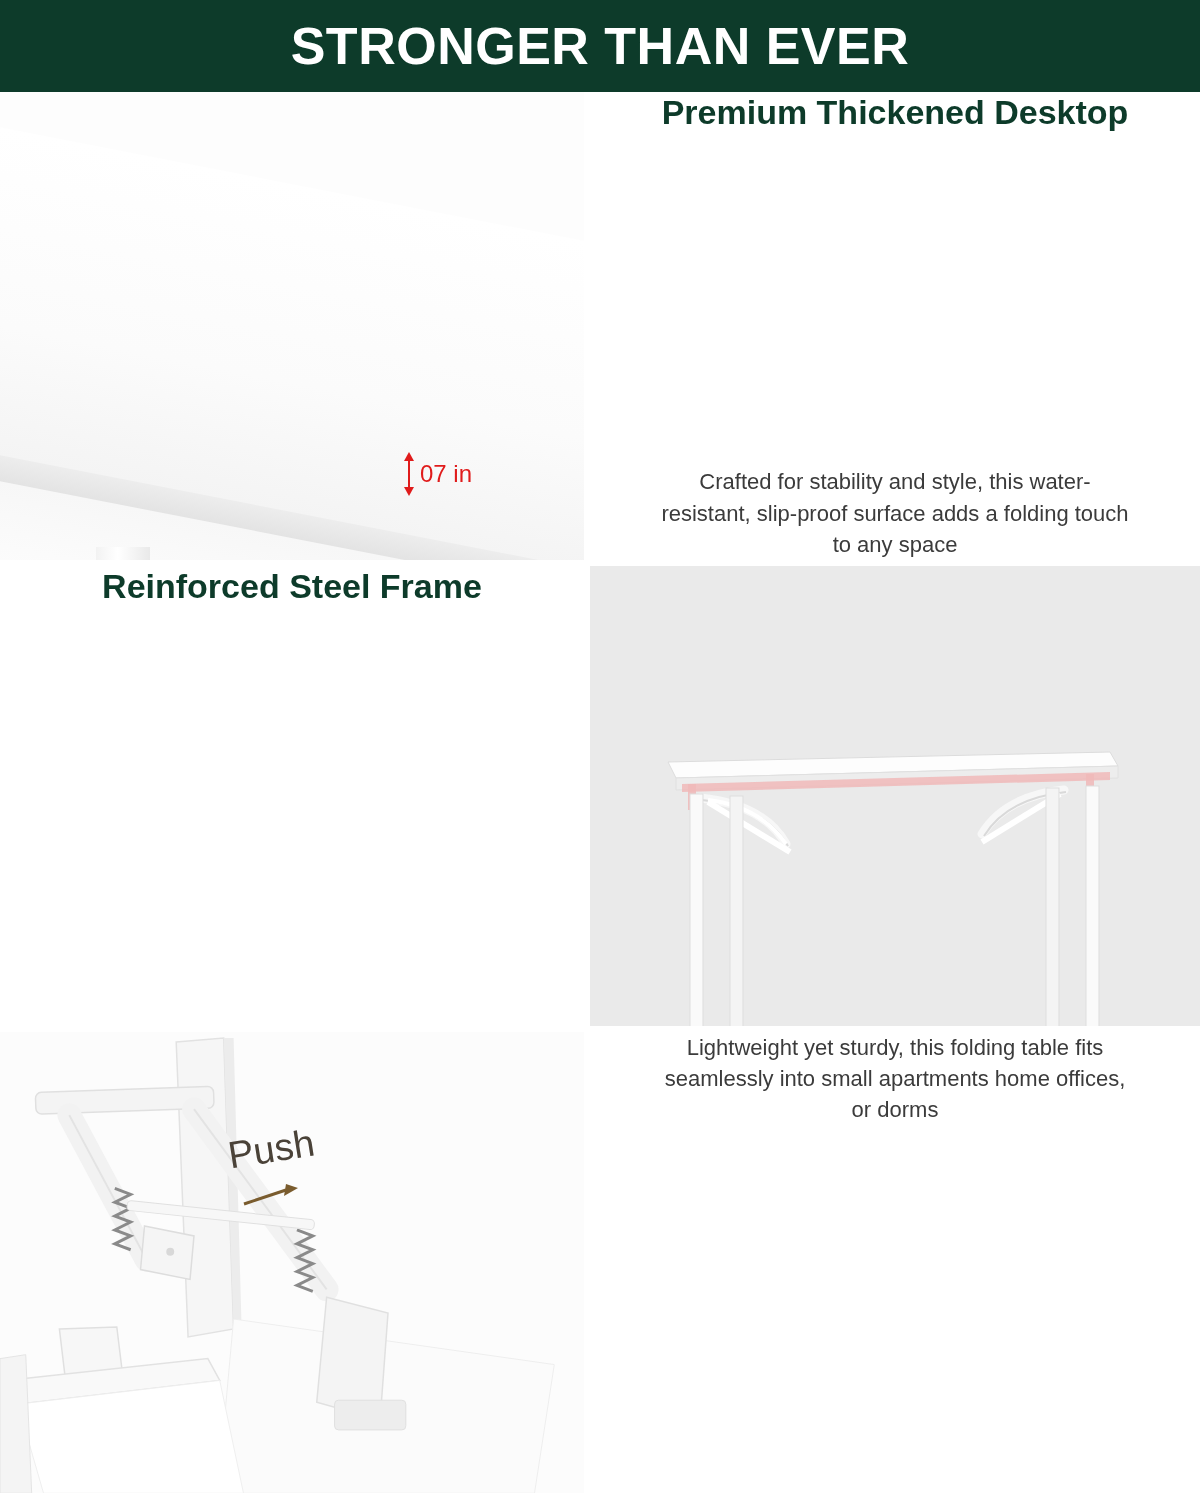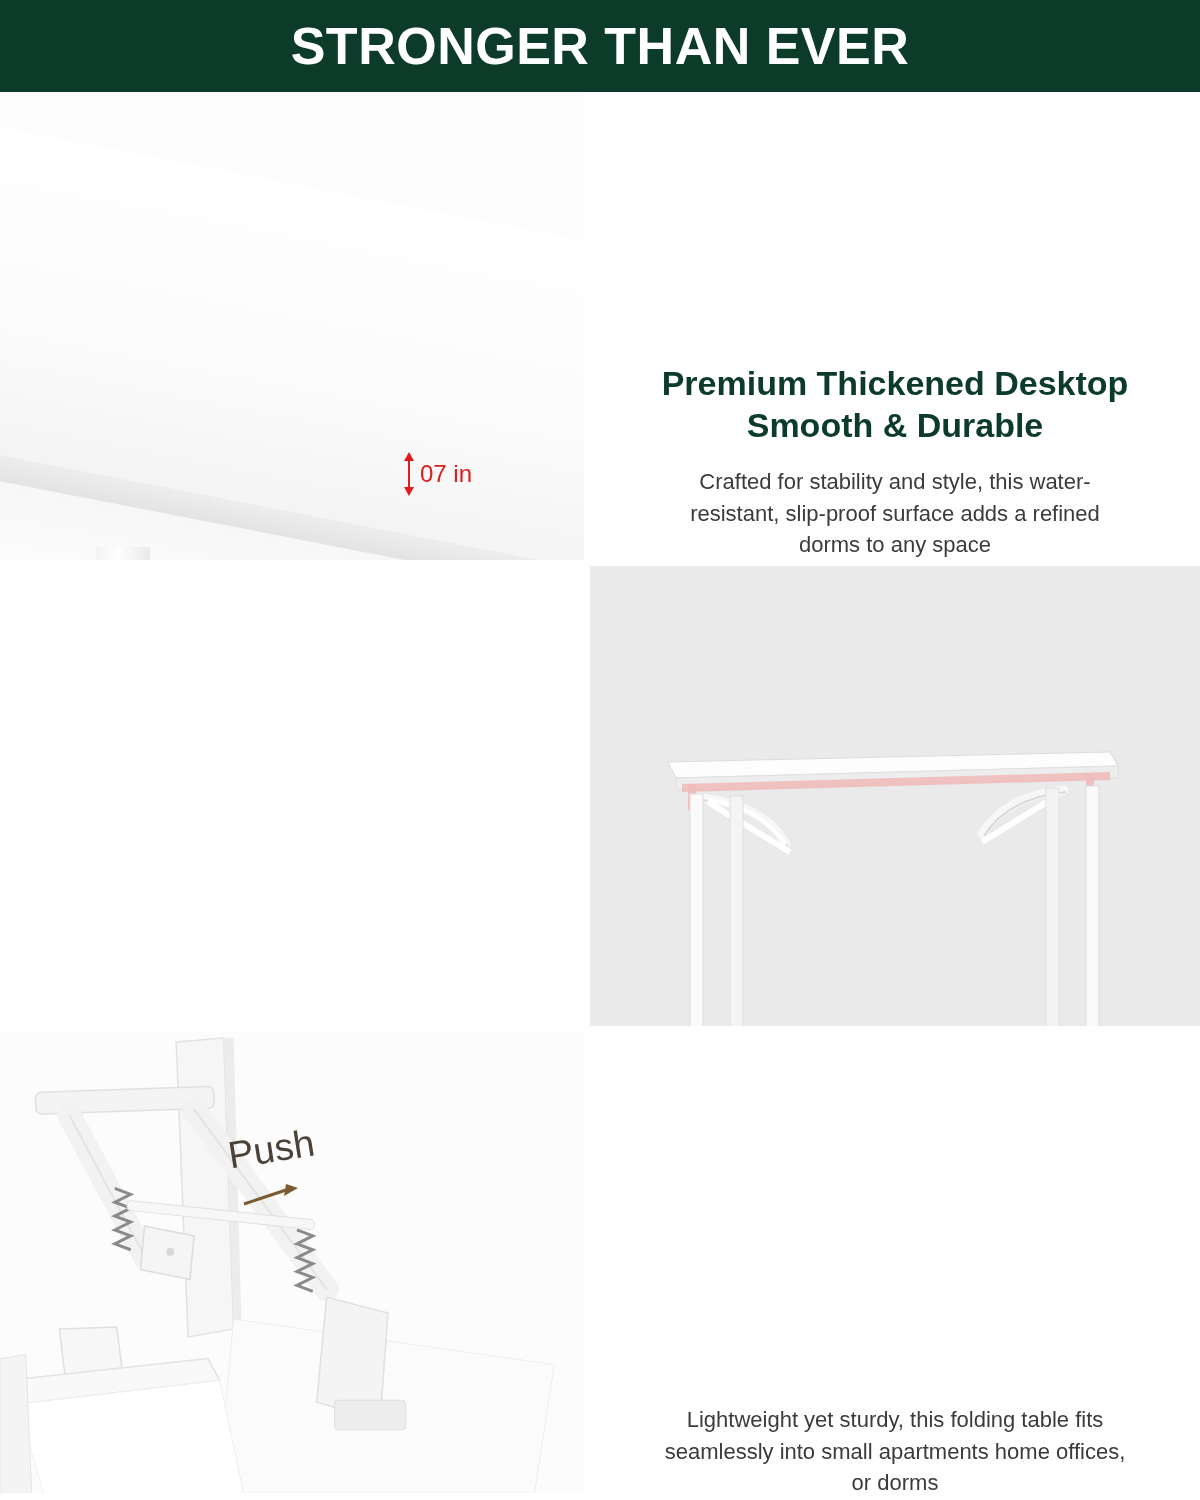--- a/index.html
+++ b/index.html
@@ -54,21 +54,21 @@
   .cell.gray  { background: #eaeaea; }
 
   
   .gutter-right { border-right: 6px solid #ffffff; }
   .gutter-bottom { border-bottom: 6px solid #ffffff; }
 
   
   .textblock {
     display: flex;
     flex-direction: column;
-    justify-content: flex-end;
+    justify-content: space-between;
     align-items: center;
     height: 100%;
     box-sizing: border-box;
     padding: 0 34px;
     text-align: center;
   }
   .tb-title {
     color: #0d3b2a;
     font-size: 34px;
     font-weight: bold;
@@ -210,30 +210,29 @@
             </span>
           <span>07 in</span>
         </div>
       </div>
     </div>
 
     <div class="cell white gutter-bottom">
       <div class="textblock">
         <h2 class="tb-title">
           <span>Premium Thickened Desktop</span><br>
-          <span>Smooth &amp; Durable</span>
         </h2>
-        <p class="tb-body">Crafted for stability and style, this water-resistant, slip-proof surface adds a refined dorms to any space</p>
+        <p class="tb-body">Crafted for stability and style, this water-resistant, slip-proof surface adds a folding touch to any space</p>
       </div>
     </div>
 
     <div class="cell white gutter-right gutter-bottom">
       <div class="textblock tb-left-pad">
         <h2 class="tb-title">
-          <br>
+          <span>Reinforced Steel Frame</span><br>
         </h2>
       </div>
     </div>
 
     <div class="cell gray gutter-bottom">
       <svg class="photo-table" viewBox="0 0 610 466" preserveAspectRatio="xMidYMid meet">
         <rect x="0" y="0" width="610" height="466" fill="#eaeaea"></rect>
 
         <polygon points="78,196 520,186 528,200 86,212" fill="#fdfdfd" stroke="#dcdcdc" stroke-width="1"></polygon>
         <polygon points="86,212 528,200 528,212 86,224" fill="#ededed" stroke="#e0e0e0" stroke-width="1"></polygon>

